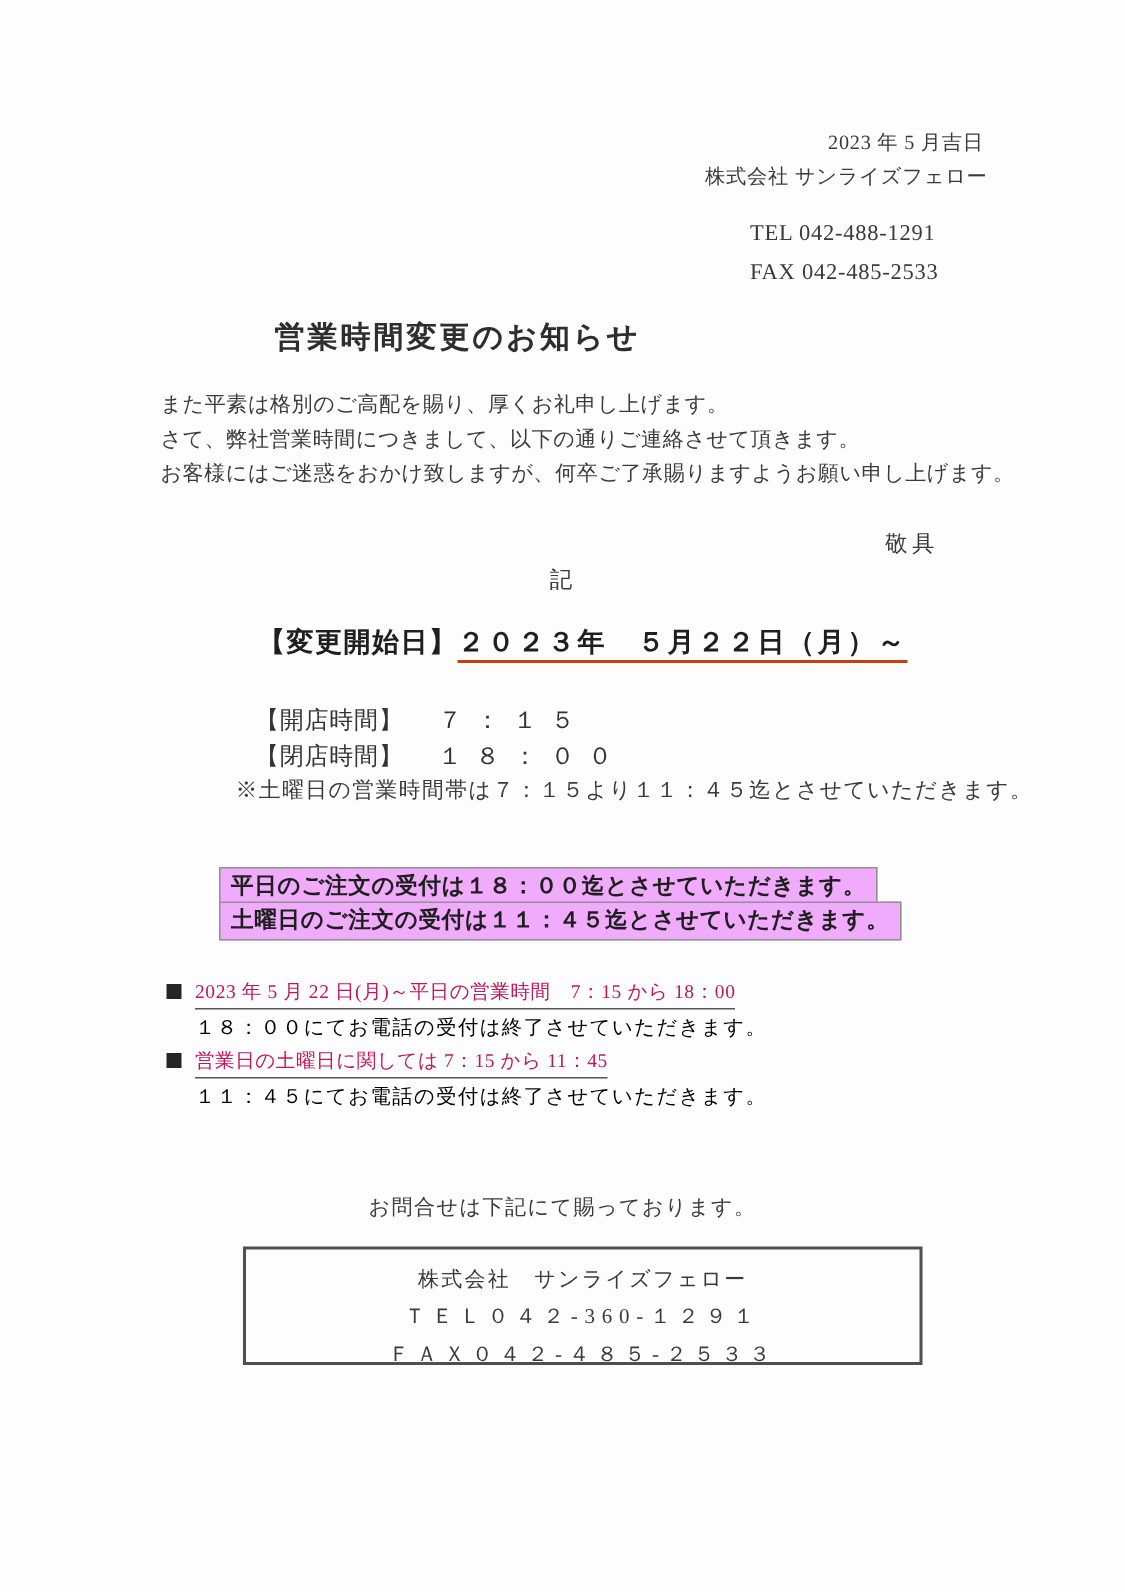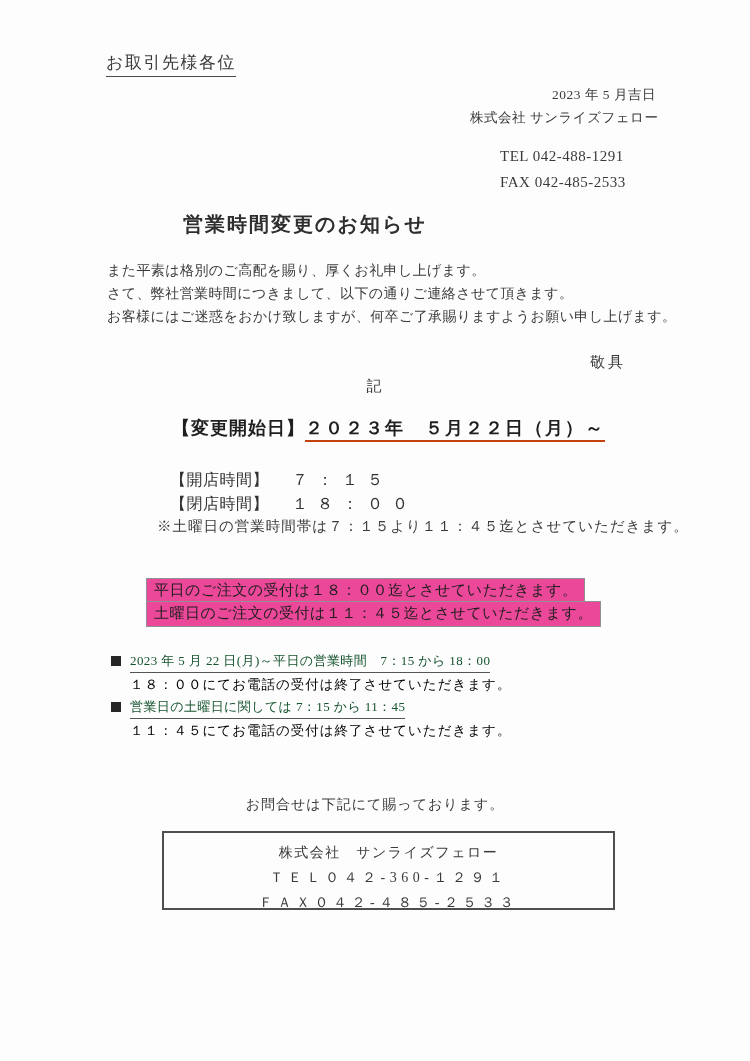--- a/index.html
+++ b/index.html
@@ -69,41 +69,41 @@
   .hour-row .hr-value { position: absolute; left: 292px; letter-spacing: 9px; }
   .row-open  .hr-label, .row-open  .hr-value { top: 470px; }
   .row-close .hr-label, .row-close .hr-value { top: 494px; }
 
   .sat-note { left: 157px; top: 517px; font-size: 14.5px; letter-spacing: 1px; }
 
   
   .order-box {
     left: 146px;
     font-family: "Liberation Sans", sans-serif;
-    font-weight: normal; font-size: 15px; color: #1e1e1e;
+    font-weight: bold; font-size: 15px; color: #1e1e1e;
     letter-spacing: 0.5px;
     border: 1px solid #919191;
     padding: 2px 7px 3px 7px;
-    background: #ec4899;
+    background: #f0abfc;
   }
   .order-box-1 { top: 578px; }
   .order-box-2 { top: 601px; }
 
   
   .bullet-marker {
     position: absolute;
     width: 10px; height: 10px;
     background: #262626;
     left: 111px;
   }
   .bm-1 { top: 656px; }
   .bm-2 { top: 702px; }
   .bullet-head {
     left: 130px;
-    font-size: 13px; letter-spacing: 0.4px; color: #14532d;
+    font-size: 13px; letter-spacing: 0.4px; color: #be185d;
     border-bottom: 1px solid #555;
     padding-bottom: 2px;
   }
   .bh-1 { top: 652px; }
   .bh-2 { top: 698px; }
   .bullet-detail {
     left: 130px;
     font-size: 13.5px; letter-spacing: 1px; color: #000000;
   }
   .bd-1 { top: 676px; }
@@ -123,21 +123,20 @@
   }
   .contact-frame .cf-company { margin-top: 11px; font-size: 14px; letter-spacing: 1.5px; }
   .contact-frame .cf-tel     { margin-top: 7px;  font-size: 14px; letter-spacing: 4.5px; }
   .contact-frame .cf-fax     { margin-top: 7px;  font-size: 14px; letter-spacing: 4.5px; }
 </style>
 </head>
 <body>
 
 <div class="page">
 
-  <div class="abs recipient">お取引先様各位</div>
 
   <div class="abs date-line">2023 年 5 月吉日</div>
   <div class="abs company-line">株式会社 サンライズフェロー</div>
   <div class="abs tel-line">TEL 042-488-1291</div>
   <div class="abs fax-line">FAX 042-485-2533</div>
 
   <div class="abs doc-title">営業時間変更のお知らせ</div>
 
   <div class="abs greeting">
     <div>また平素は格別のご高配を賜り、厚くお礼申し上げます。</div>

